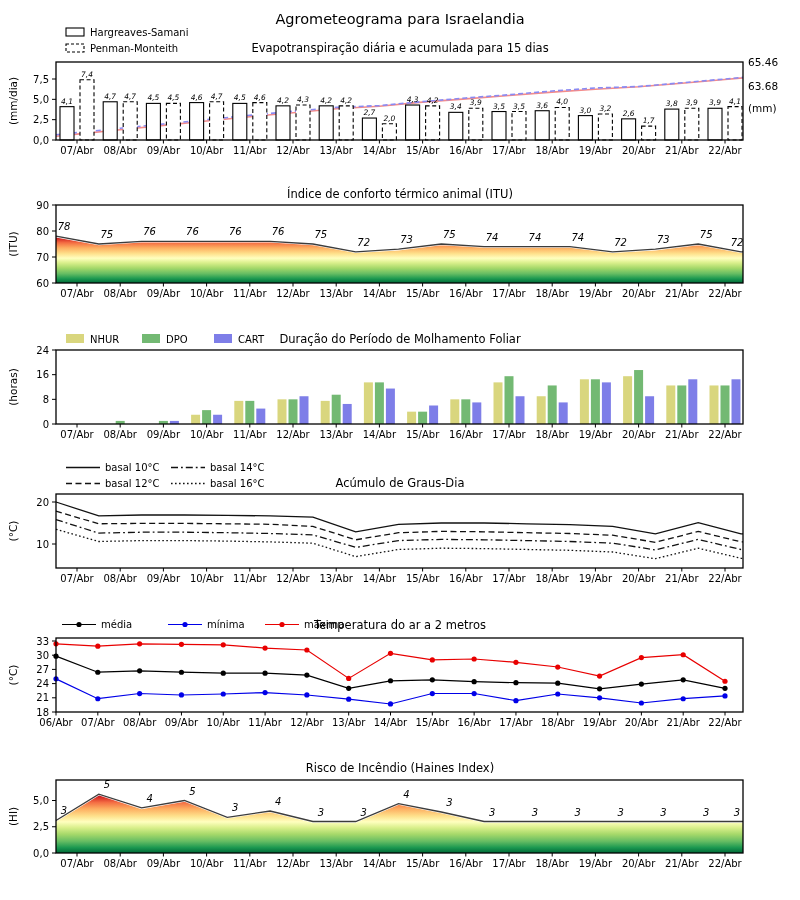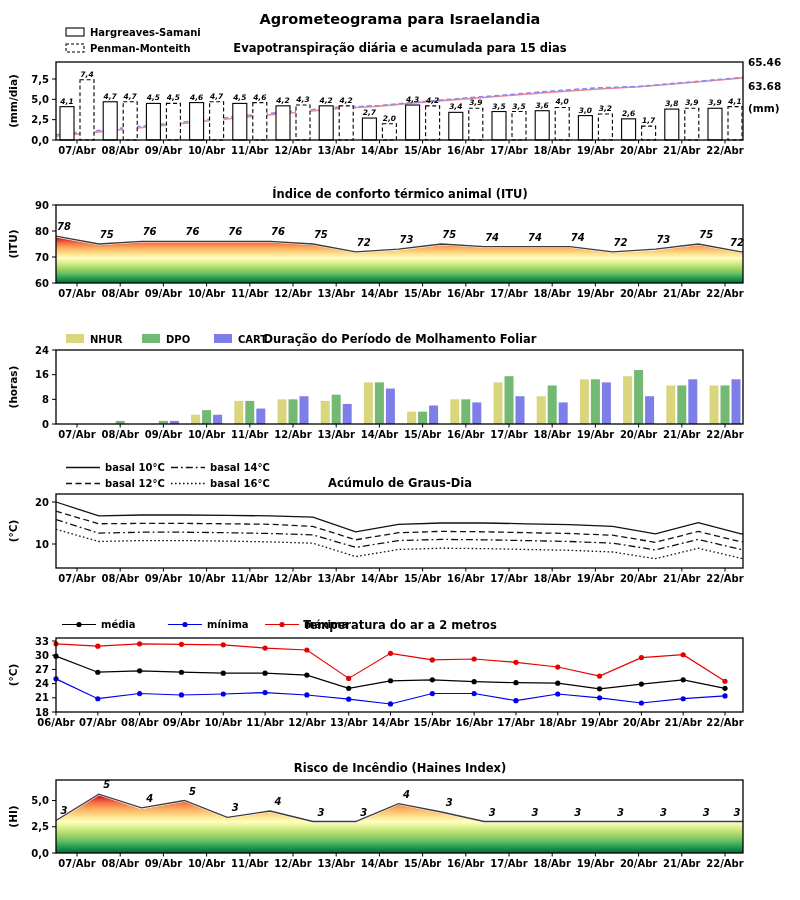--- a/index.html
+++ b/index.html
@@ -1,16 +1,16 @@
 <!DOCTYPE html>
 <html><head>
 <meta charset="utf-8">
 <style>
   html,body{margin:0;padding:0;background:#fff;}
-  .figure{width:800px;height:900px;position:relative;background:#fff;overflow:hidden;font-weight:bold;}
+  .figure{width:800px;height:900px;position:relative;background:#fff;overflow:hidden;}
   svg{font-family:"DejaVu Sans",sans-serif;}
   svg text{fill:#000;}
 </style>
 </head>
 <body>
 
 <div class="figure">
   <svg id="fig" width="800" height="900" viewBox="0 0 800 900">
       <defs>
         <linearGradient id="rdylgn" x1="0" y1="0" x2="0" y2="1">

